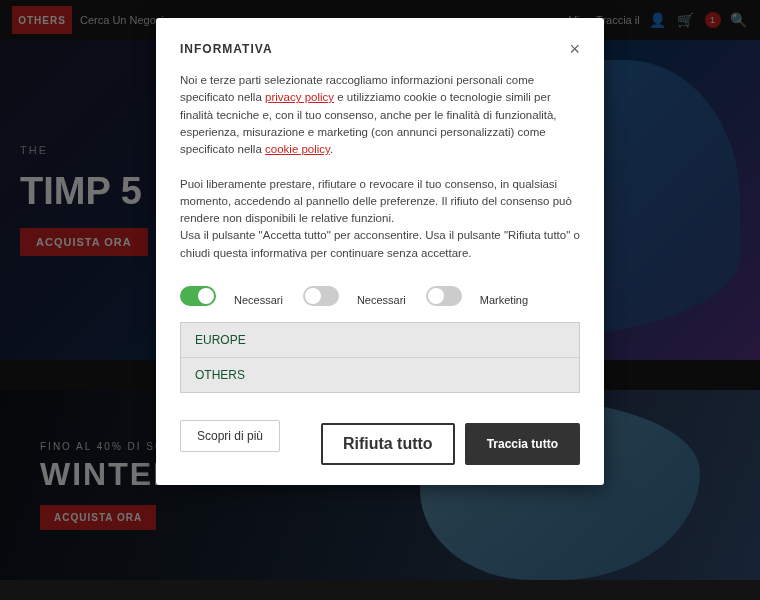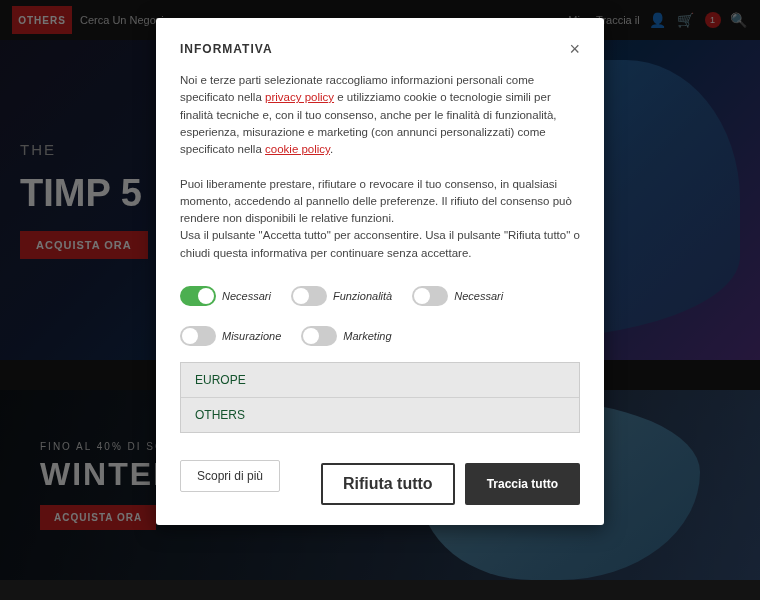--- a/index.html
+++ b/index.html
@@ -59,21 +59,21 @@
       height: 320px;
       position: relative;
       display: flex;
       align-items: center;
       padding: 20px;
       overflow: hidden;
     }
     .hero-content { z-index: 2; position: relative; }
     .hero-subtitle {
       color: #aaa;
-      font-size: 15px;
+      font-size: 11px;
       text-transform: uppercase;
       letter-spacing: 2px;
       margin-bottom: 15px;
     }
     .hero-title {
       color: white;
       font-size: 38px;
       font-weight: 900;
       text-transform: uppercase;
       line-height: 1.1;
@@ -227,23 +227,22 @@
     
     .toggles-row {
       display: flex;
       align-items: center;
       gap: 20px;
       margin-bottom: 16px;
       flex-wrap: wrap;
     }
     .toggle-item {
       display: flex;
-      align-items: center;
-      gap: 6px;
-      font-style: italic;
+      align-items: flex-end;
+      gap: 18px;
     }
     .toggle-label {
       font-size: 11px;
       color: #333;
     }
     .toggle-switch {
       width: 36px;
       height: 20px;
       border-radius: 10px;
       position: relative;
@@ -394,33 +393,21 @@
     <div class="toggle-item">
       <div class="toggle-switch on">
         <div class="toggle-knob"></div>
       </div>
       <span class="toggle-label">Necessari</span>
     </div>
     <div class="toggle-item">
       <div class="toggle-switch off">
         <div class="toggle-knob"></div>
       </div>
-      <span class="toggle-label">Funzionalità</span>
-    </div>
-    <div class="toggle-item">
-      <div class="toggle-switch off">
-        <div class="toggle-knob"></div>
-      </div>
       <span class="toggle-label">Necessari</span>
-    </div>
-    <div class="toggle-item">
-      <div class="toggle-switch off">
-        <div class="toggle-knob"></div>
-      </div>
-      <span class="toggle-label">Misurazione</span>
     </div>
     <div class="toggle-item">
       <div class="toggle-switch off">
         <div class="toggle-knob"></div>
       </div>
       <span class="toggle-label">Marketing</span>
     </div>
   </div>
 
   <div class="region-dropdown">

